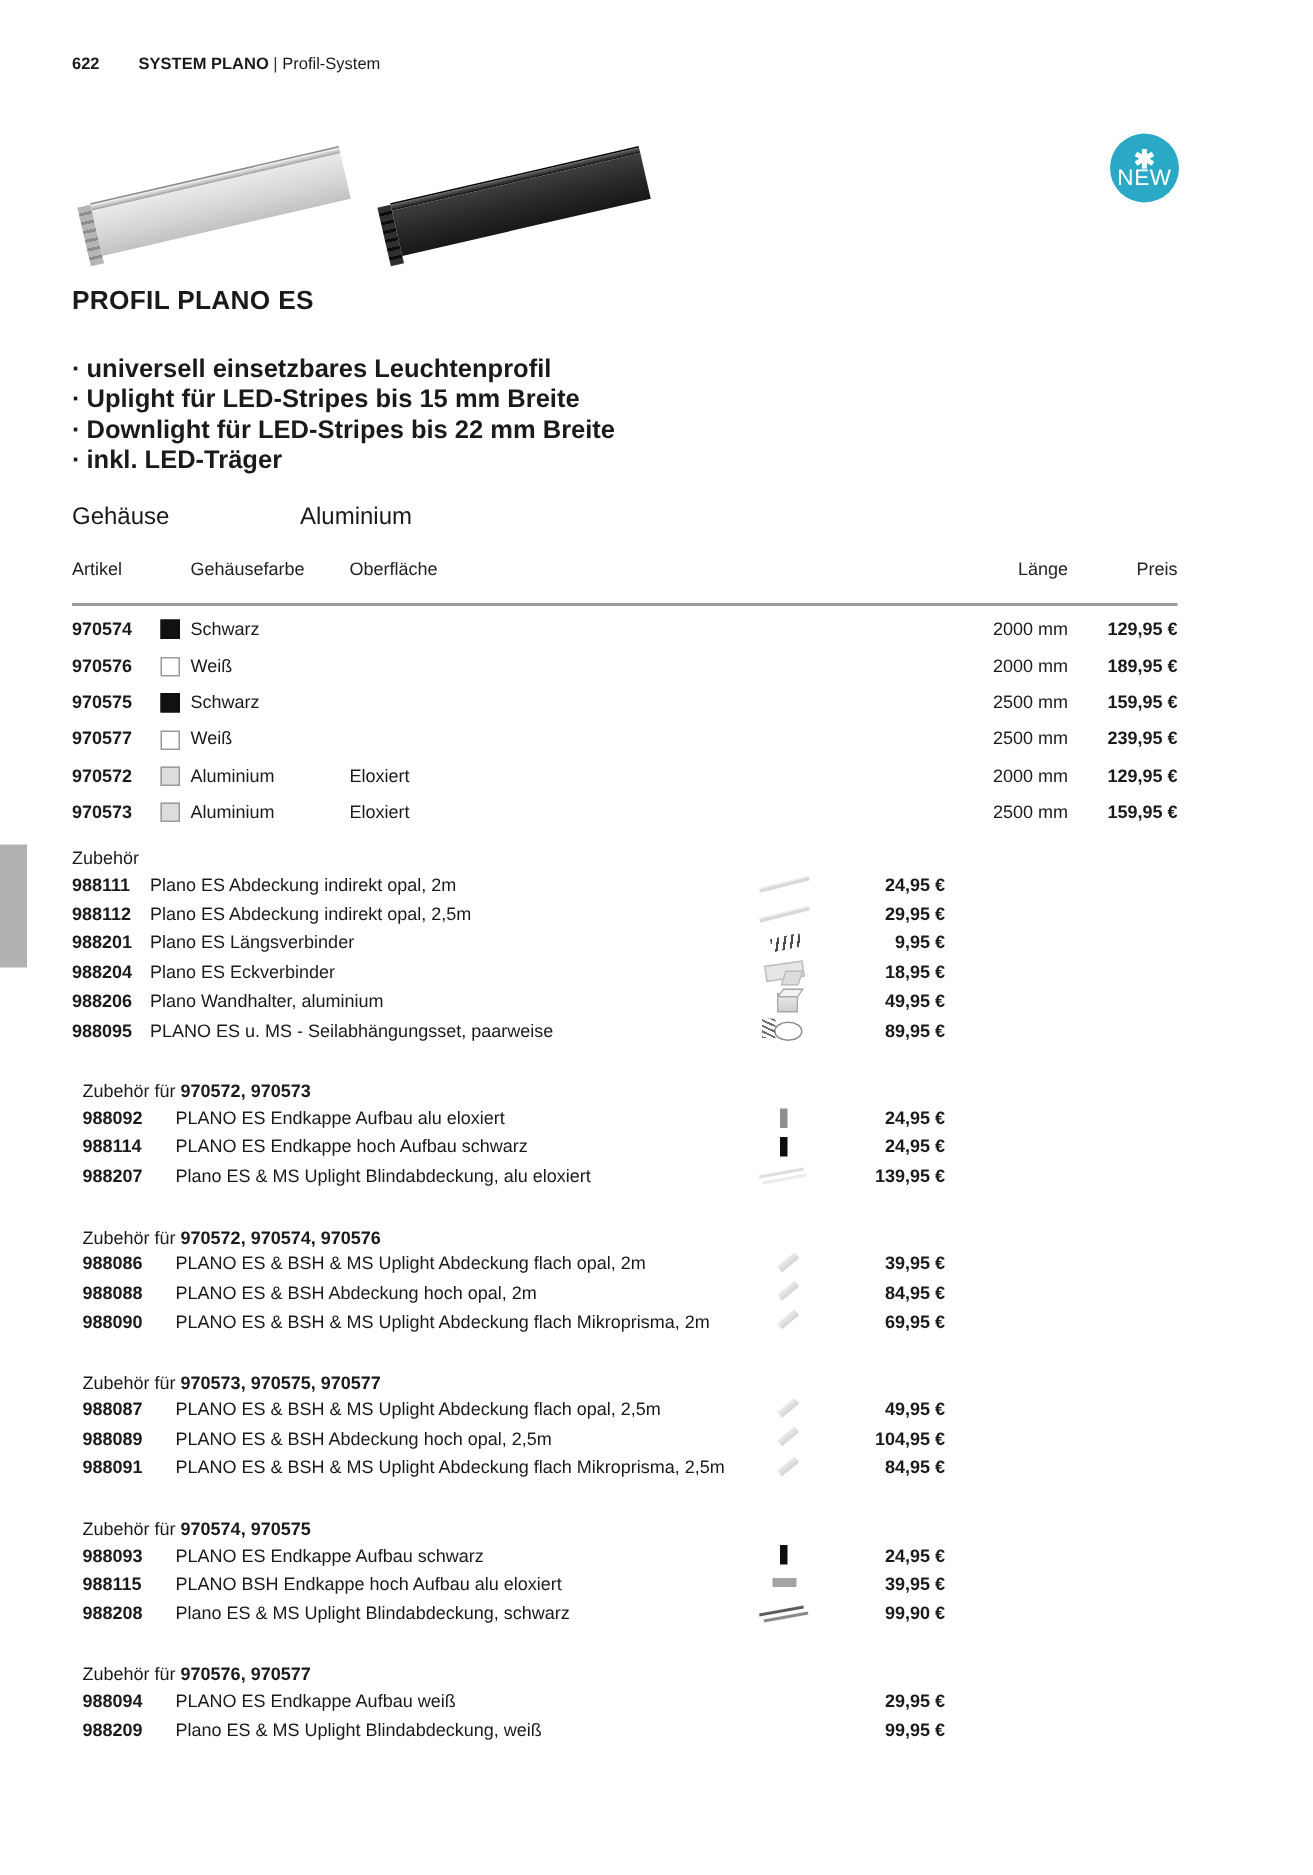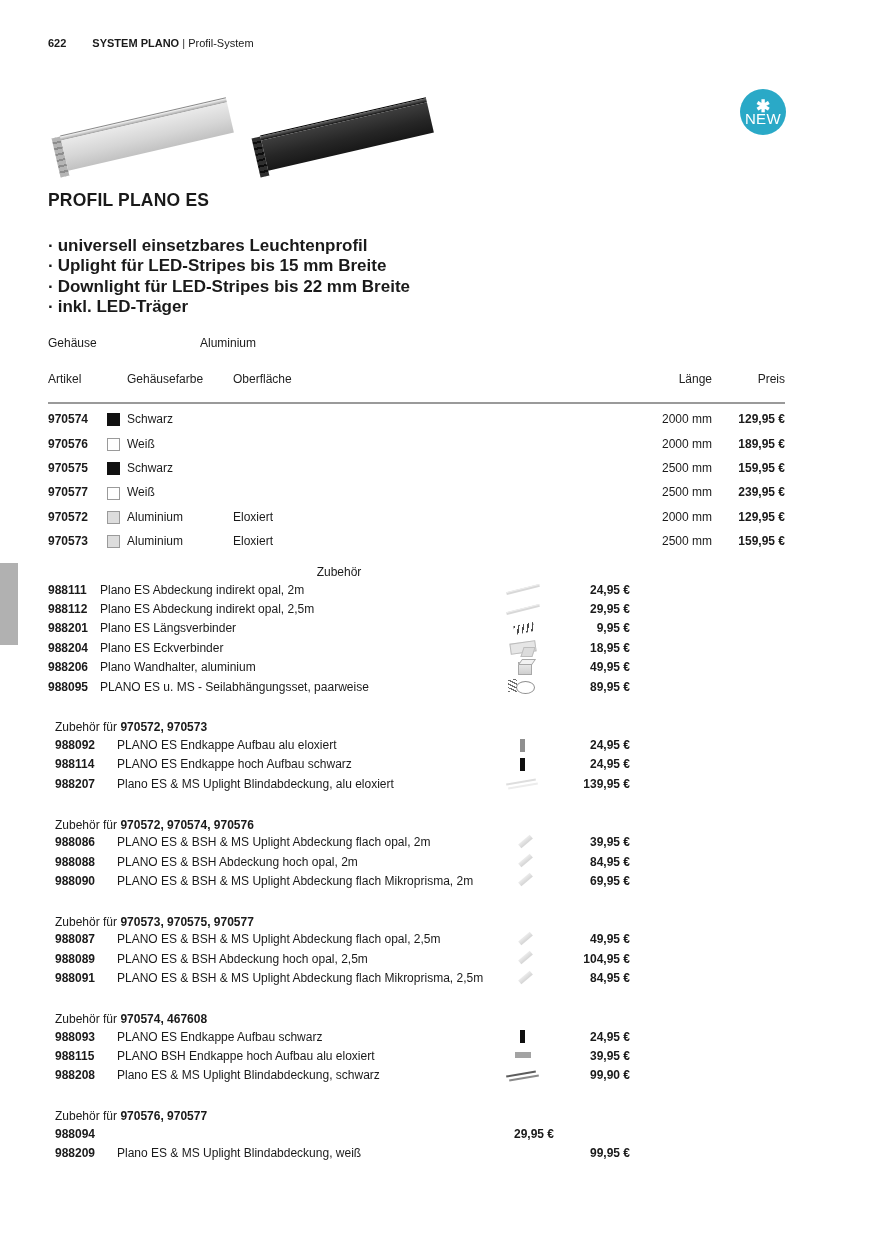--- a/index.html
+++ b/index.html
@@ -36,21 +36,21 @@
   .badge .star { font-size:17px; font-weight:700; line-height:13px; }
   .badge .lbl { font-size:15px; font-weight:400; letter-spacing:.4px; line-height:12px; }
 
   
   .title { position:absolute; top:190px; left:48px; font-size:17.5px; font-weight:700; letter-spacing:.2px; }
   .bullets { position:absolute; top:236px; left:48px; list-style:none; font-size:17px; font-weight:700; }
   .bullets li { line-height:20.4px; }
   .bullets li::before { content:"\00B7"; margin-right:4px; }
 
   
-  .spec { position:absolute; top:336px; left:48px; font-size:12px; }
+  .spec { position:absolute; top:336px; left:48px; font-size:16px; }
   .spec .lab { display:inline-block; width:152px; }
 
   
   .maintable { position:absolute; top:372px; left:48px; width:737px; font-size:12px; }
   .mt-head { display:grid; grid-template-columns:59px 20px 106px 1fr 152px 73px; padding-bottom:16px;
              border-bottom:2px solid #9a9a9a; color:#222; }
   .mt-row { display:grid; grid-template-columns:59px 20px 106px 1fr 152px 73px; align-items:center; height:24.4px; }
   .mt-rows { padding-top:3px; }
   .col-r { text-align:right; }
   .mt-row .art { font-weight:700; }
@@ -58,21 +58,21 @@
   .swatch { width:13px; height:13px; border:1px solid #9a9a9a; display:inline-block; vertical-align:middle; }
   .swatch[data-swatch="black"] { background:#111; border-color:#111; }
   .swatch[data-swatch="white"] { background:#fff; }
   .swatch[data-swatch="alu"]   { background:#ddd; }
 
   
   .sidetab { position:absolute; left:0; top:563px; width:18px; height:82px; background:#b1b1b1; }
 
   
   .acc { position:absolute; top:565px; left:48px; width:582px; font-size:12px; }
-  .acc-title { line-height:15px;text-align:center; }
+  .acc-title { line-height:15px; }
   .acc-rows .arow { display:grid; grid-template-columns:52px 1fr 56px 76px; align-items:center; height:19.4px; }
   .acc-group { margin-top:24px; }
   .acc-group .ghead { line-height:15px; padding-left:7px; }
   .acc-group .ghead b { font-weight:700; }
   .acc-group .arow { grid-template-columns:62px 1fr 56px 76px; padding-left:7px; }
   .arow .art { font-weight:700; }
   .arow .preis { font-weight:700; text-align:right; }
   .arow .ic { position:relative; height:19px; }
 
   
@@ -334,21 +334,21 @@
           <div class="arow">
             <span class="art">988091</span>
             <span class="desc">PLANO ES &amp; BSH &amp; MS Uplight Abdeckung flach Mikroprisma, 2,5m</span>
             <span class="ic" data-icon="cover-steep"></span>
             <span class="preis">84,95 €</span>
           </div>
         </div>
     </div>
 
     <div class="acc-group">
-      <div class="ghead"><span>Zubehör für </span><b>970574, 467608</b></div>
+      <div class="ghead"><span>Zubehör für </span><b>970574, 970575</b></div>
       <div class="acc-rows">
 
           <div class="arow">
             <span class="art">988093</span>
             <span class="desc">PLANO ES Endkappe Aufbau schwarz</span>
             <span class="ic" data-icon="endcap-black"></span>
             <span class="preis">24,95 €</span>
           </div>
 
           <div class="arow">
@@ -366,20 +366,21 @@
           </div>
         </div>
     </div>
 
     <div class="acc-group">
       <div class="ghead"><span>Zubehör für </span><b>970576, 970577</b></div>
       <div class="acc-rows">
 
           <div class="arow">
             <span class="art">988094</span>
+            <span class="desc">PLANO ES Endkappe Aufbau weiß</span>
             <span class="ic" data-icon="none"></span>
             <span class="preis">29,95 €</span>
           </div>
 
           <div class="arow">
             <span class="art">988209</span>
             <span class="desc">Plano ES &amp; MS Uplight Blindabdeckung, weiß</span>
             <span class="ic" data-icon="none"></span>
             <span class="preis">99,95 €</span>
           </div>

